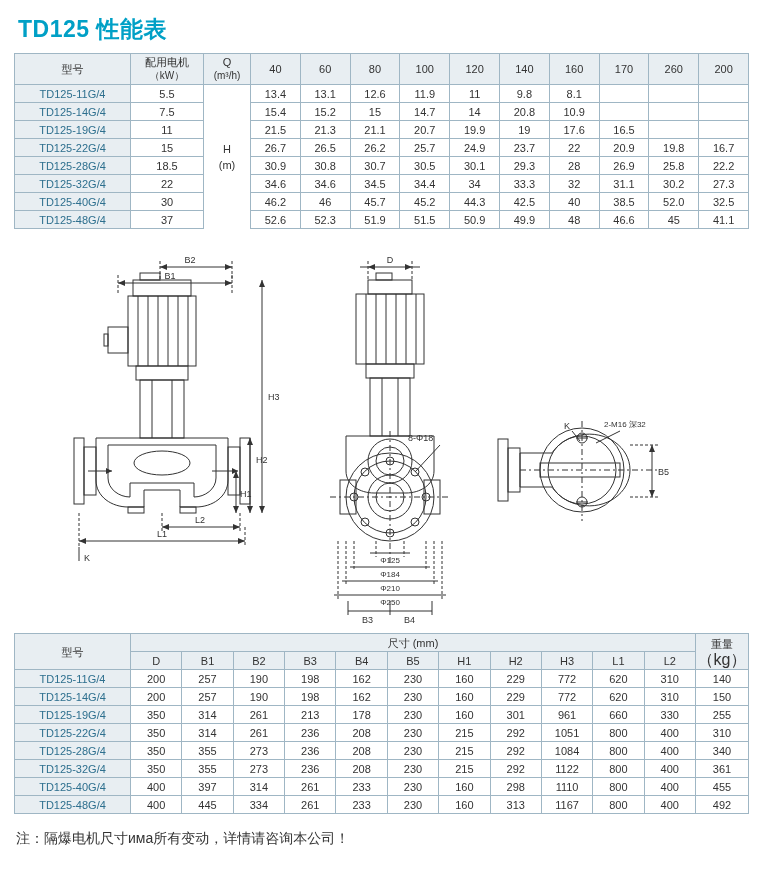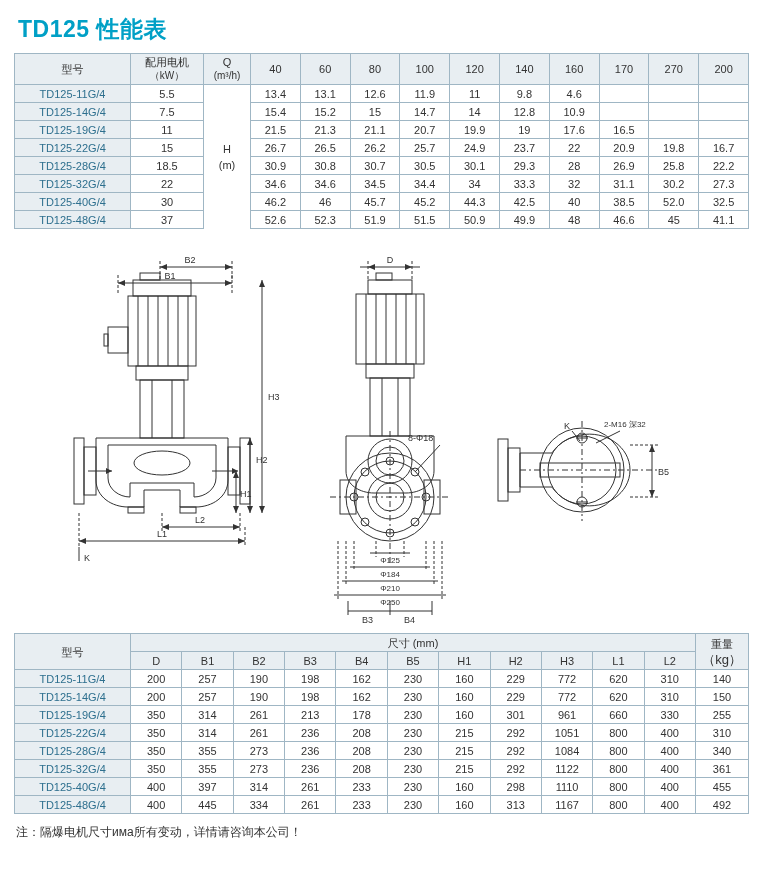--- a/index.html
+++ b/index.html
@@ -92,25 +92,25 @@
     color: #333;
     font-size: 11px;
   }
   .dim-table thead th {
     background: #e8eef2;
   }
   .dim-table td.model {
     background: #e8eef2;
     color: #2d6f8e;
   }
-  .dim-table .sub { display:block; font-size: 13px; }
+  .dim-table .sub { display:block; font-size: 16px; }
 
   .note {
-    margin: 10px 16px 0 16px;
-    font-size: 12px;
+    margin: 16px 16px 0 16px;
+    font-size: 14px;
     color: #333;
   }
 
   
   .drawing {
     position: relative;
     width: 763px;
     height: 390px;
     margin-top: 6px;
   }
@@ -136,52 +136,52 @@
           <span class="sub">(m³/h)</span>
         </th>
         <th>40</th>
         <th>60</th>
         <th>80</th>
         <th>100</th>
         <th>120</th>
         <th>140</th>
         <th>160</th>
         <th>170</th>
-        <th>270</th>
+        <th>260</th>
         <th>200</th>
       </tr>
     </thead>
     <tbody>
       <tr>
         <td class="model">TD125-11G/4</td>
         <td>5.5</td>
         <td class="hcell" rowspan="8">
           <div>H</div>
           <div>(m)</div>
         </td>
         <td>13.4</td>
         <td>13.1</td>
         <td>12.6</td>
         <td>11.9</td>
         <td>11</td>
         <td>9.8</td>
-        <td>4.6</td>
+        <td>8.1</td>
         <td></td>
         <td></td>
         <td></td>
       </tr>
       <tr>
         <td class="model">TD125-14G/4</td>
         <td>7.5</td>
         <td>15.4</td>
         <td>15.2</td>
         <td>15</td>
         <td>14.7</td>
         <td>14</td>
-        <td>12.8</td>
+        <td>20.8</td>
         <td>10.9</td>
         <td></td>
         <td></td>
         <td></td>
       </tr>
       <tr>
         <td class="model">TD125-19G/4</td>
         <td>11</td>
         <td>21.5</td>
         <td>21.3</td>

